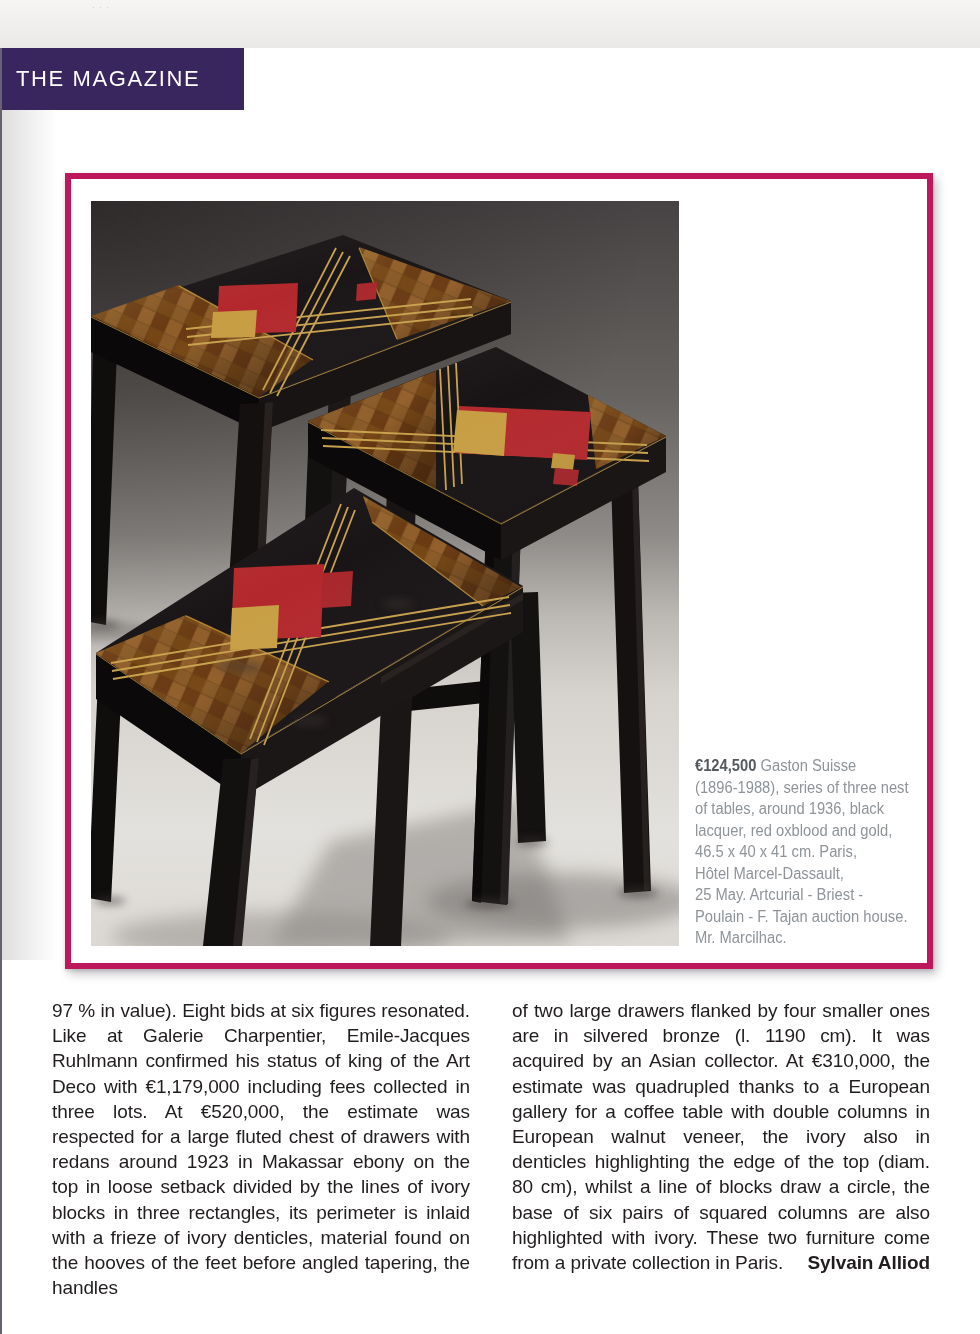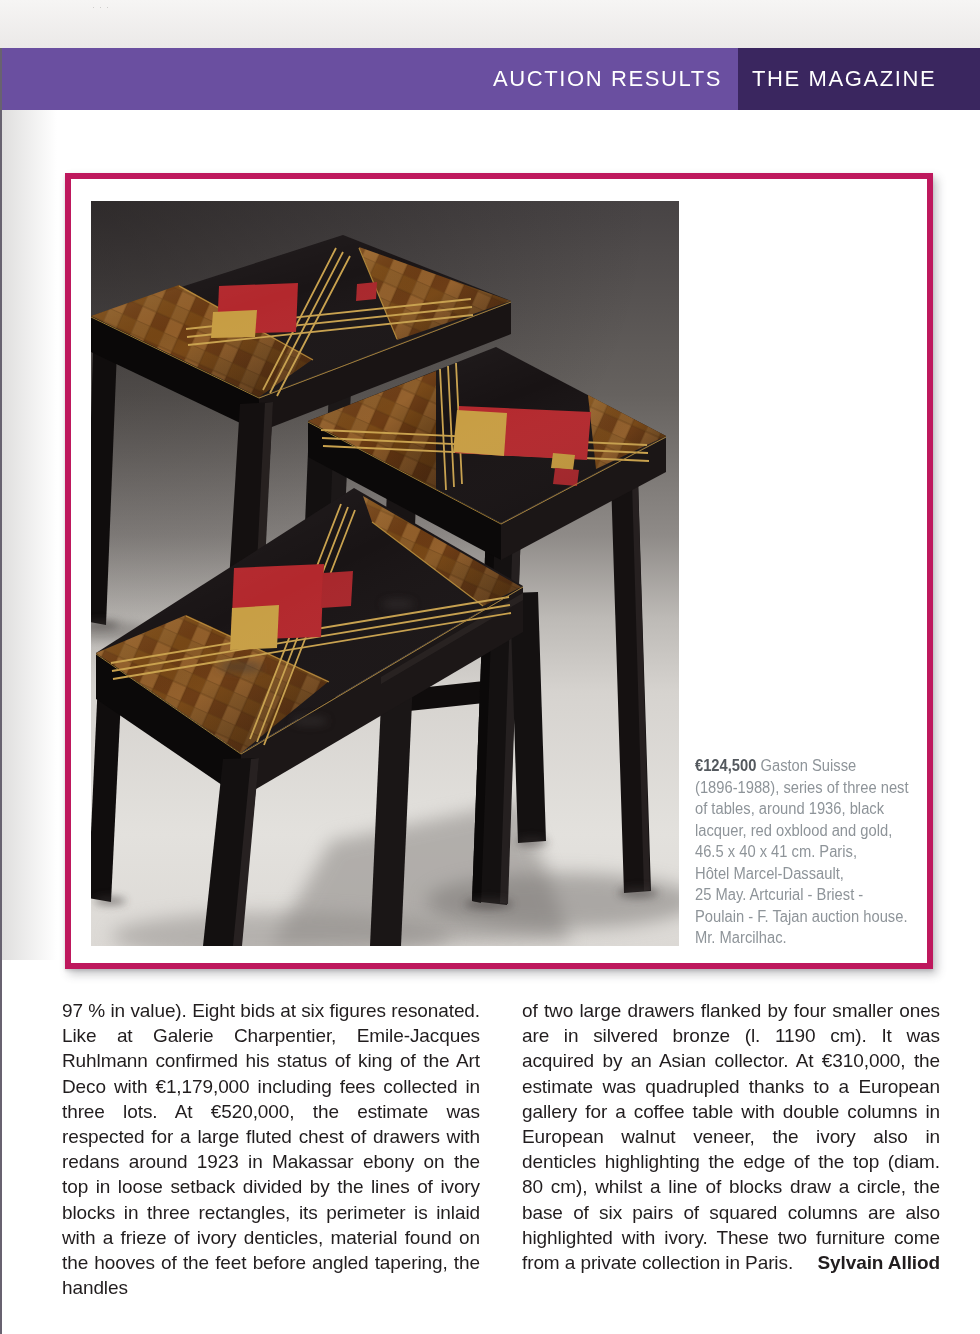--- a/index.html
+++ b/index.html
@@ -20,43 +20,40 @@
               background:linear-gradient(to right,rgba(110,105,102,.22),rgba(110,105,102,0));}
   
   .photo-frame{position:absolute;left:65px;top:173px;width:856px;height:784px;background:#ffffff;
                border:6px solid #be185d;box-shadow:4px 5px 9px rgba(70,70,82,.32),0 2px 3px rgba(0,0,0,.12);}
   .photo{position:absolute;left:20px;top:22px;width:588px;height:745px;display:block;}
   .caption{position:absolute;left:624px;top:576px;width:222px;color:#8e9499;
            font-size:16px;line-height:21.5px;transform:scaleX(.92);transform-origin:left top;}
   .caption .line{white-space:nowrap;}
   .cap-price{font-weight:bold;color:#54595e;}
   
-  .article{position:absolute;left:62px;top:998px;width:878px;display:flex;gap:42px;}
+  .article{position:absolute;left:52px;top:998px;width:878px;display:flex;gap:42px;}
   .col{width:418px;font-size:19px;line-height:25.2px;color:#211d1e;text-align:justify;
        letter-spacing:-.1px;}
   .author{display:block;text-align:right;margin-top:-25.2px;font-weight:bold;font-size:19px;}
   
   .footer{position:absolute;right:52px;top:1347px;display:flex;align-items:baseline;gap:38px;}
   .footer-line{font-size:14.5px;letter-spacing:2.4px;color:#403d3e;white-space:nowrap;}
   .footer-sep{color:#6a4fa0;font-weight:bold;padding:0 6px;}
   .page-num{font-size:26px;font-weight:bold;color:#a16207;letter-spacing:0;}
 </style>
 </head>
 <body>
 
 <div class="page">
 
   <div class="top-strip">
     <span class="reg-marks">···</span>
   </div>
 
   <div class="header-bar">
-    <div class="hb-left" style="background:#6a4fa0;">
-      <span class="hb-label">AUCTION RESULTS</span>
-    </div>
     <div class="hb-right" style="background:#3a265f;">
       <span class="hb-label">THE MAGAZINE</span>
     </div>
   </div>
 
   <div class="spine"></div>
   <div class="left-shade"></div>
 
   <div class="photo-frame">
 

